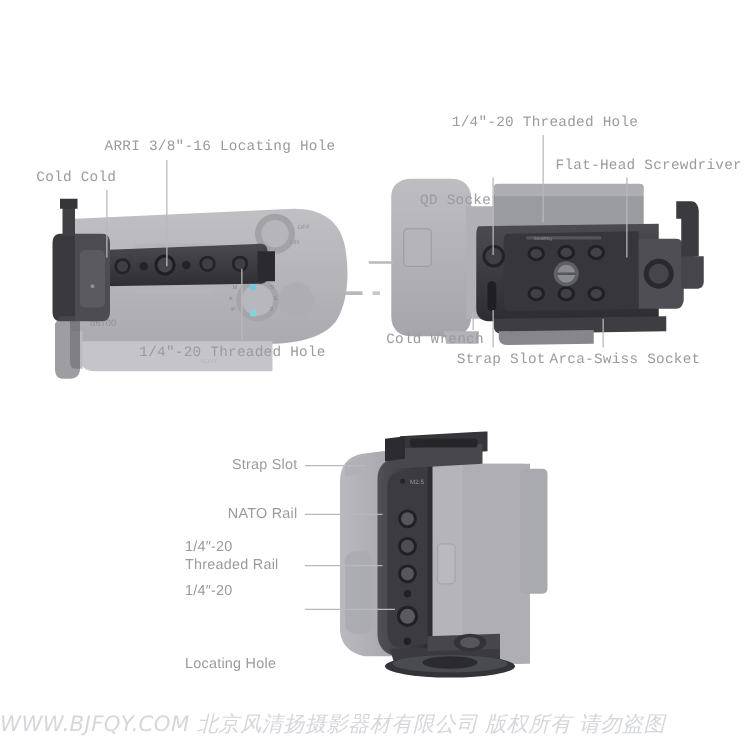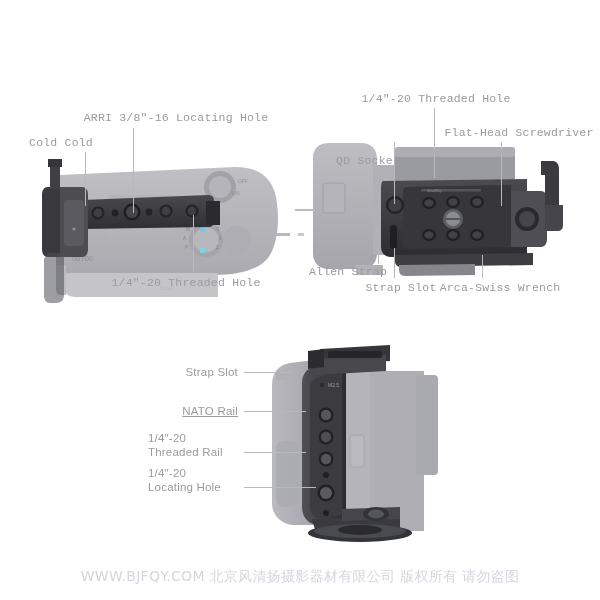--- a/index.html
+++ b/index.html
@@ -21,26 +21,26 @@
   }
   .lbl.c{transform:translateX(-50%);font-family:Liberation Mono, monospace;}
   .lbl.r{transform:translateX(-100%);}
   .lbl.two{white-space:normal;text-align:left;width:90px;line-height:14px;}
   .lead{position:absolute;background:#b9b9bc;}
   .lead.v{width:1px;}
   .lead.h{height:1px;}
   svg{display:block;}
   .wm{
     position:absolute;left:0;right:0;top:568px;
-    text-align:center;
     color:#d5d7dd;
-    font-size:14px;
+    font-size:17px;
     letter-spacing:.3px;
     font-family:"DejaVu Sans","Liberation Sans",sans-serif;
     white-space:nowrap;
+    font-style:italic;
   }
 </style>
 </head>
 <body>
 
 <div class="stage">
 
   <svg width="300" height="200" viewBox="0 0 300 200" style="position:absolute;left:20px;top:145px;">
     <defs>
       <linearGradient id="camGrad" x1="0" y1="0" x2="0" y2="1">
@@ -204,27 +204,27 @@
 
   <div class="lbl c" style="left:436px;top:92px;">1/4″-20 Threaded Hole</div>
   <div class="lead v" style="left:434px;top:108px;height:70px;"></div>
 
   <div class="lbl c" style="left:368px;top:126px;margin-top:28px;">QD Socket</div>
   <div class="lead v" style="left:394px;top:142px;height:62px;"></div>
 
   <div class="lbl c" style="left:519px;top:126px;">Flat-Head Screwdriver</div>
   <div class="lead v" style="left:501px;top:142px;height:64px;"></div>
 
-  <div class="lbl c" style="left:348px;top:265px;">Allen Strap</div>
+  <div class="lbl c" style="left:348px;top:265px;">Cold Wrench</div>
   <div class="lead v" style="left:378px;top:250px;height:14px;"></div>
 
   <div class="lbl c" style="left:401px;top:281px;">Strap Slot</div>
   <div class="lead v" style="left:394px;top:248px;height:30px;"></div>
 
-  <div class="lbl c" style="left:500px;top:281px;">Arca-Swiss Wrench</div>
+  <div class="lbl c" style="left:500px;top:281px;">Arca-Swiss Socket</div>
   <div class="lead v" style="left:482px;top:255px;height:23px;"></div>
 
   <svg width="230" height="210" viewBox="0 0 230 210" style="position:absolute;left:250px;top:345px;">
     <defs>
       <linearGradient id="camGrad3" x1="0" y1="0" x2="1" y2="0">
         <stop offset="0" stop-color="#b9b9bf"></stop>
         <stop offset="1" stop-color="#a3a3a9"></stop>
       </linearGradient>
       <linearGradient id="cageGrad3" x1="0" y1="0" x2="1" y2="0">
         <stop offset="0" stop-color="#505056"></stop>
@@ -273,34 +273,34 @@
       <ellipse cx="110" cy="185" rx="22" ry="5" fill="#2a2a2f"></ellipse>
       <path d="M92,164 L150,162 L150,174 L92,176 Z" fill="#46464c"></path>
       <ellipse cx="126" cy="169" rx="13" ry="7" fill="#33333a"></ellipse>
       <ellipse cx="126" cy="169" rx="8" ry="4.4" fill="#55555c"></ellipse>
     </g>
   </svg>
 
   <div class="lbl r" style="left:238px;top:366px;">Strap Slot</div>
   <div class="lead h" style="left:244px;top:372px;width:48px;"></div>
 
-  <div class="lbl r" style="left:238px;top:405px;text-decoration:underline;">NATO Rail</div>
+  <div class="lbl r" style="left:238px;top:405px;">NATO Rail</div>
   <div class="lead h" style="left:244px;top:411px;width:62px;"></div>
 
   <div class="lbl two r" style="left:238px;top:431px;">
     <span style="display:block;">
         <span style="display:block;">1/4″-20</span>
         <span style="display:block;">Threaded Rail</span>
       </span>
   </div>
   <div class="lead h" style="left:244px;top:452px;width:62px;"></div>
 
   <div class="lbl two r" style="left:238px;top:466px;">
     <span style="display:block;">
         <span style="display:block;">1/4″-20</span>
-        <span style="display:block;">Locating Hole</span>
+        <span style="display:block;margin-top:44px;">Locating Hole</span>
       </span>
   </div>
   <div class="lead h" style="left:244px;top:487px;width:72px;"></div>
 
   <div class="wm">WWW.BJFQY.COM 北京风清扬摄影器材有限公司 版权所有 请勿盗图</div>
 
 </div>
 
 </body></html>

